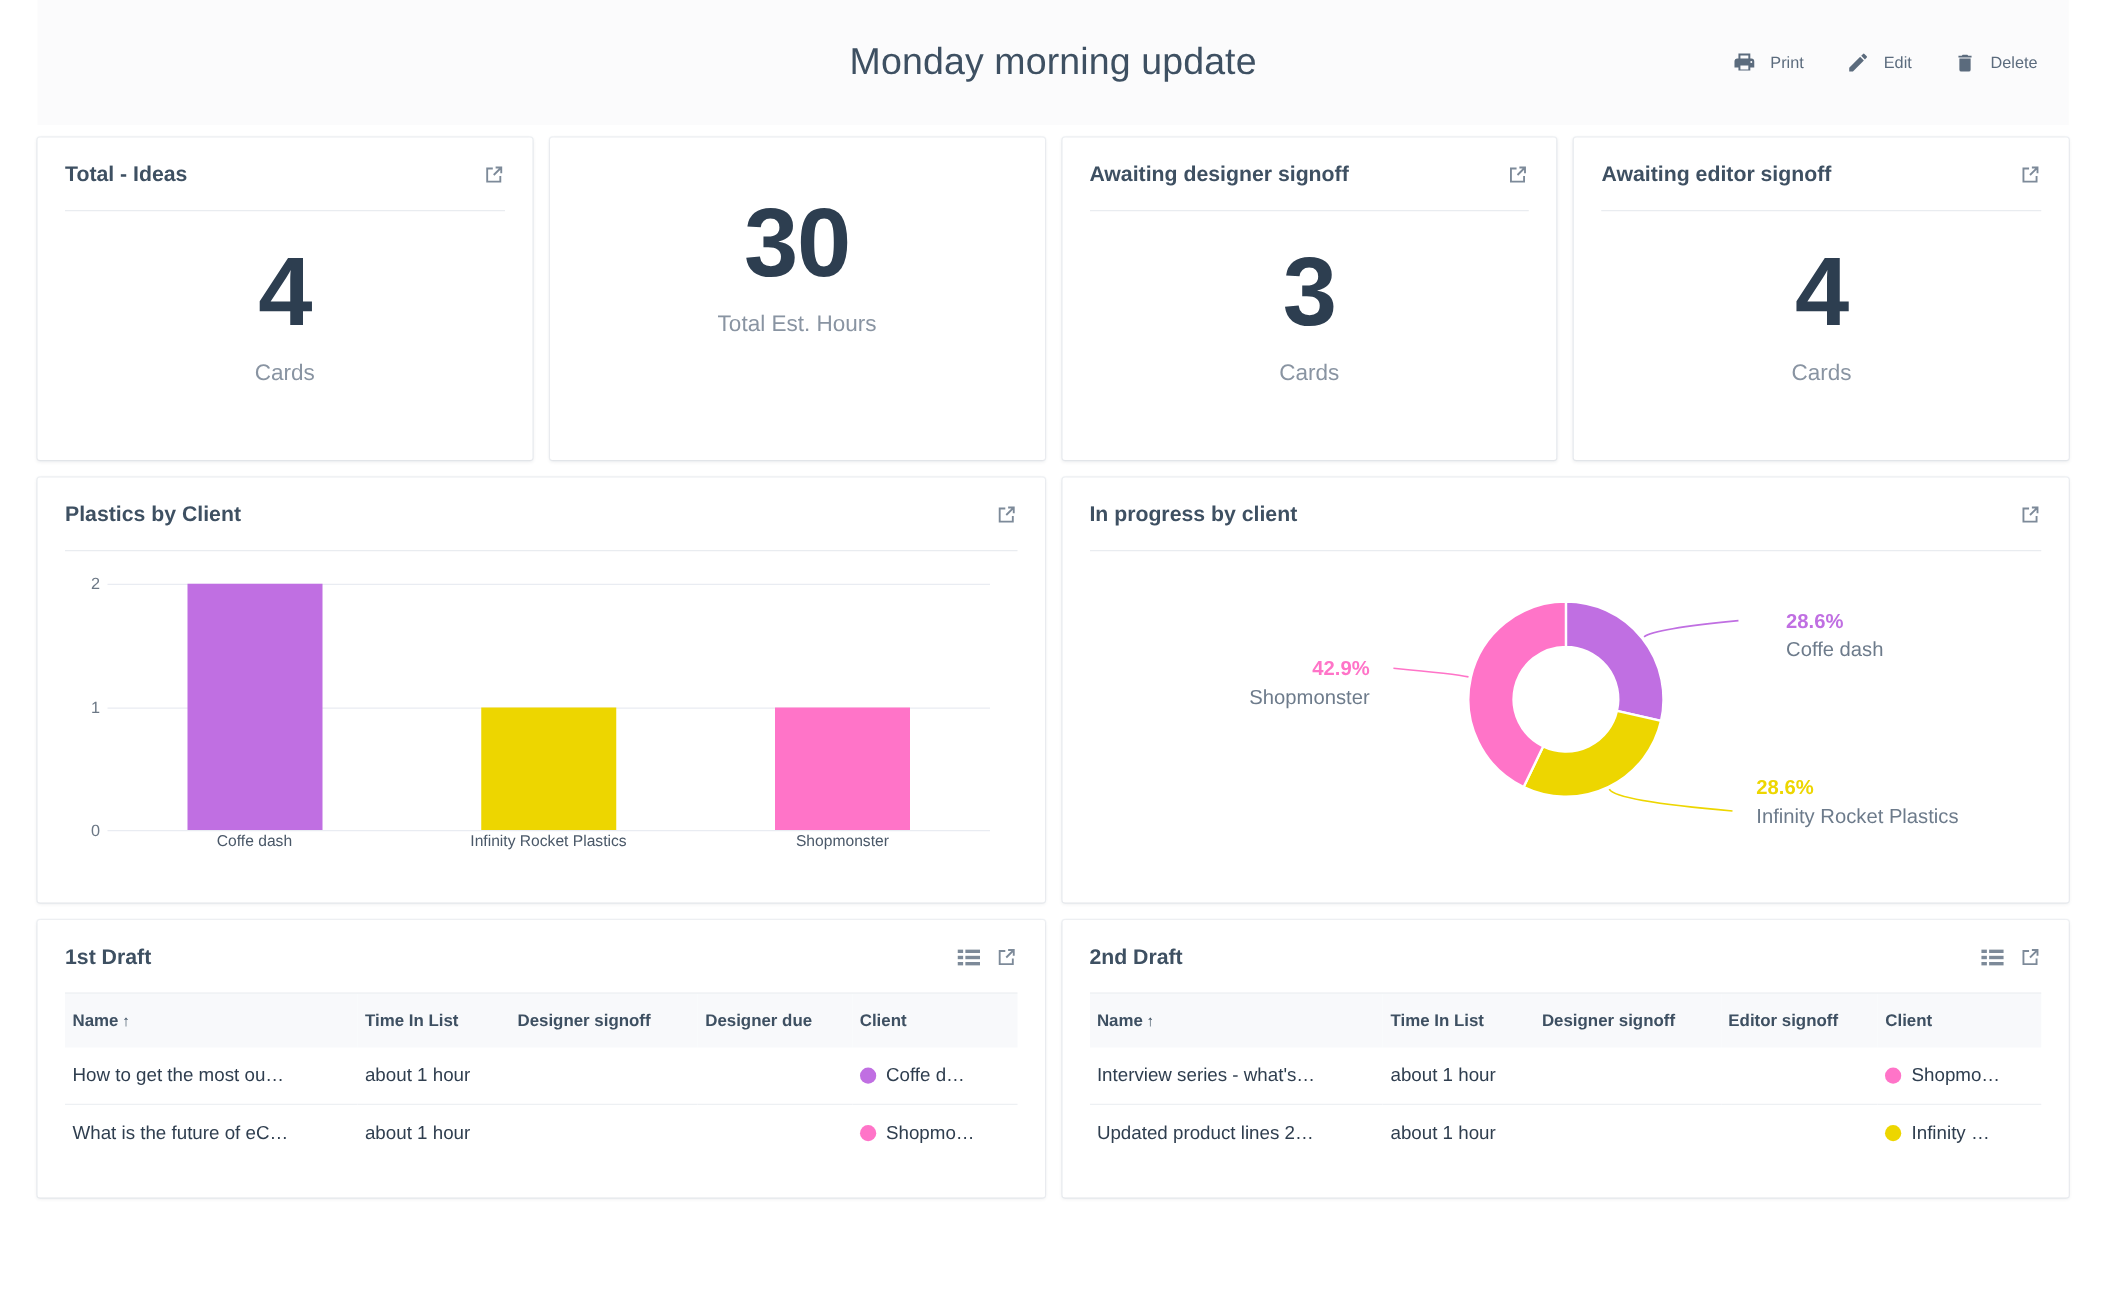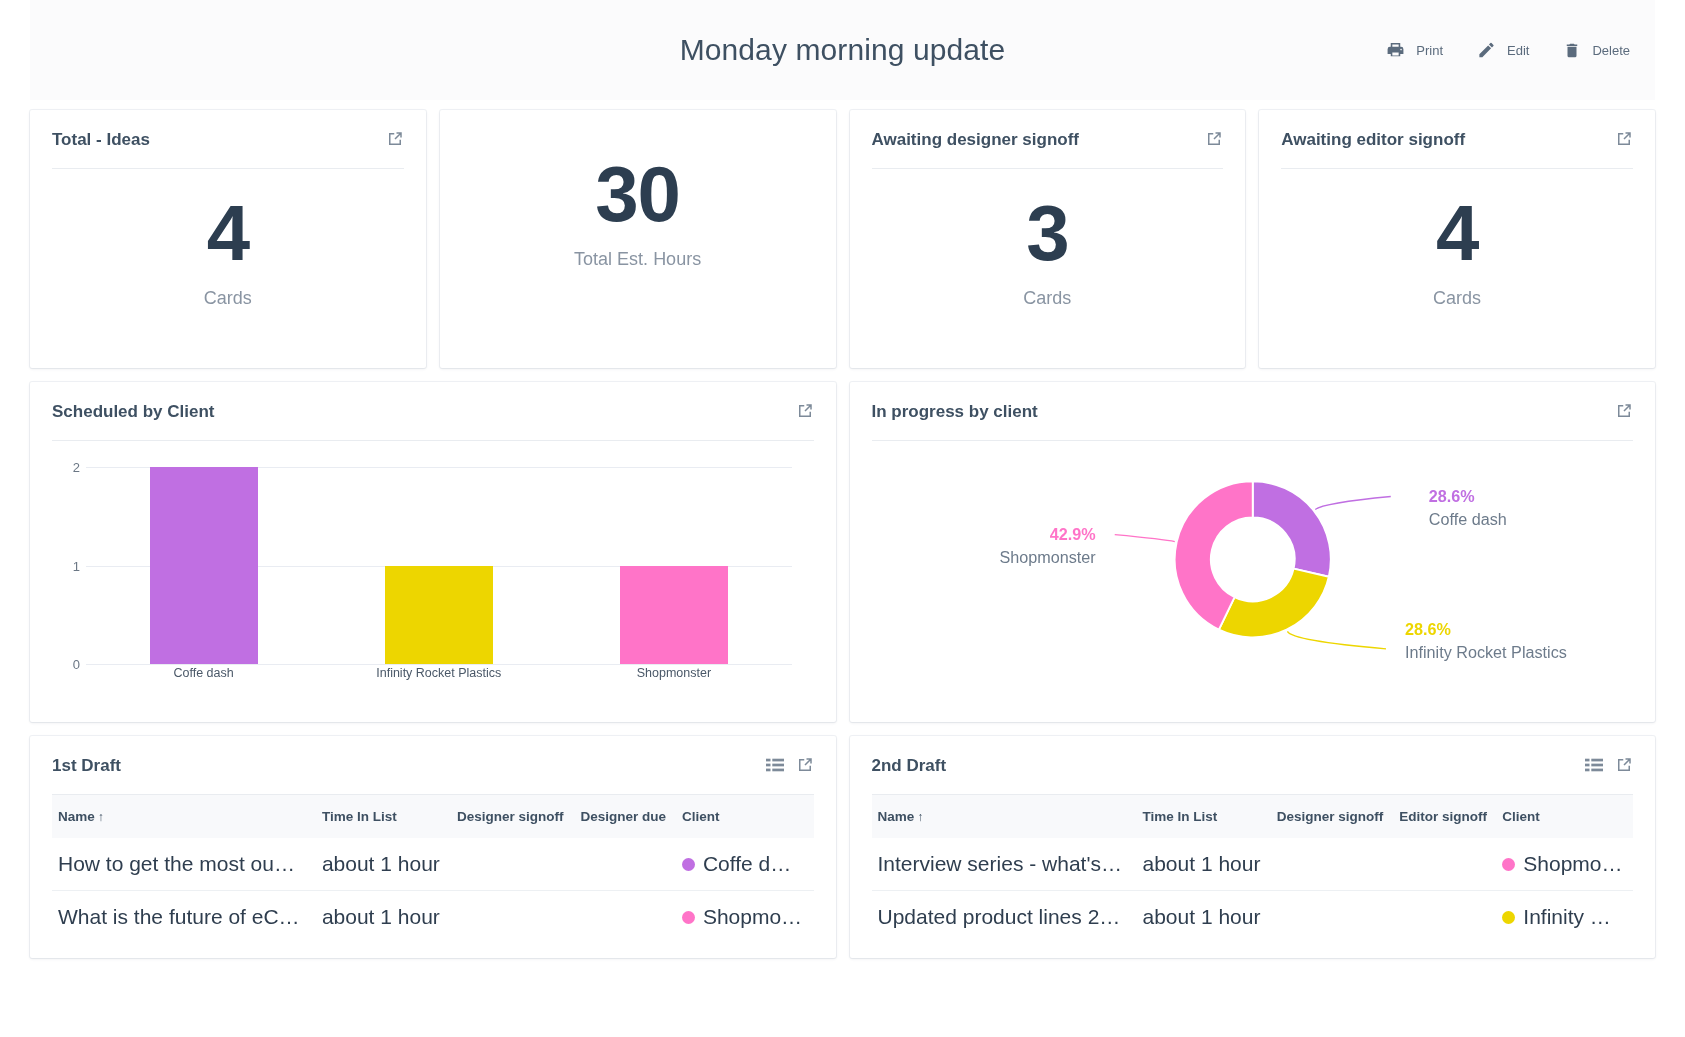--- a/index.html
+++ b/index.html
@@ -62,21 +62,21 @@
   .panel {
     background: #ffffff;
     box-shadow: 0 1px 3px rgba(60,70,90,0.10), 0 0 0 1px rgba(230,233,238,0.55);
     border-radius: 2px;
     position: relative;
   }
   .kpi-card { flex: 1; height: 258px; padding: 20px 22px 0 22px; }
 
   .panel-head {
     display: flex;
-    align-items: flex-start;
+    align-items: center;
     justify-content: space-between;
     padding-bottom: 18px;
     border-bottom: 1px solid #e9ecf0;
   }
   .panel-title {
     font-size: 17px;
     color: #3e5062;
     font-weight: 700;
   }
   .head-icons { display: flex; align-items: center; gap: 12px; }
@@ -170,21 +170,21 @@
   thead tr { background: #f8f9fb; }
   th {
     text-align: left;
     font-size: 13.5px;
     color: #3e5062;
     font-weight: 700;
     padding: 14px 6px;
     white-space: nowrap;
   }
   td {
-    font-size: 21px;
+    font-size: 15px;
     color: #2f3e4f;
     padding: 14px 6px;
     border-bottom: 1px solid #edf0f3;
     white-space: nowrap;
   }
   tbody tr:last-child td { border-bottom: none; }
   .dot {
     display: inline-block;
     width: 13px; height: 13px;
     border-radius: 50%;
@@ -287,21 +287,21 @@
         <div class="kpi-value">4</div>
         <div class="kpi-label">Cards</div>
       </div>
     </div>
   </div>
 
   <div class="chart-row">
 
     <div class="panel chart-panel">
       <div class="panel-head">
-        <span class="panel-title">Scheduled by Client</span>
+        <span class="panel-title">Plastics by Client</span>
         <button class="icon-btn">
           <svg width="18" height="18" viewBox="0 0 24 24">
             <path d="M4 4h7v2H6v12h12v-5h2v7H4z" fill="#7d8a99"></path>
             <path d="M14 4h6v6M20 4l-8 8" stroke="#7d8a99" stroke-width="2" fill="none"></path>
           </svg>
         </button>
       </div>
       <div class="chart-area">
         <div class="bar-wrap" id="bar-wrap">
             <div class="grid-line" style="top: 18px;"></div>

